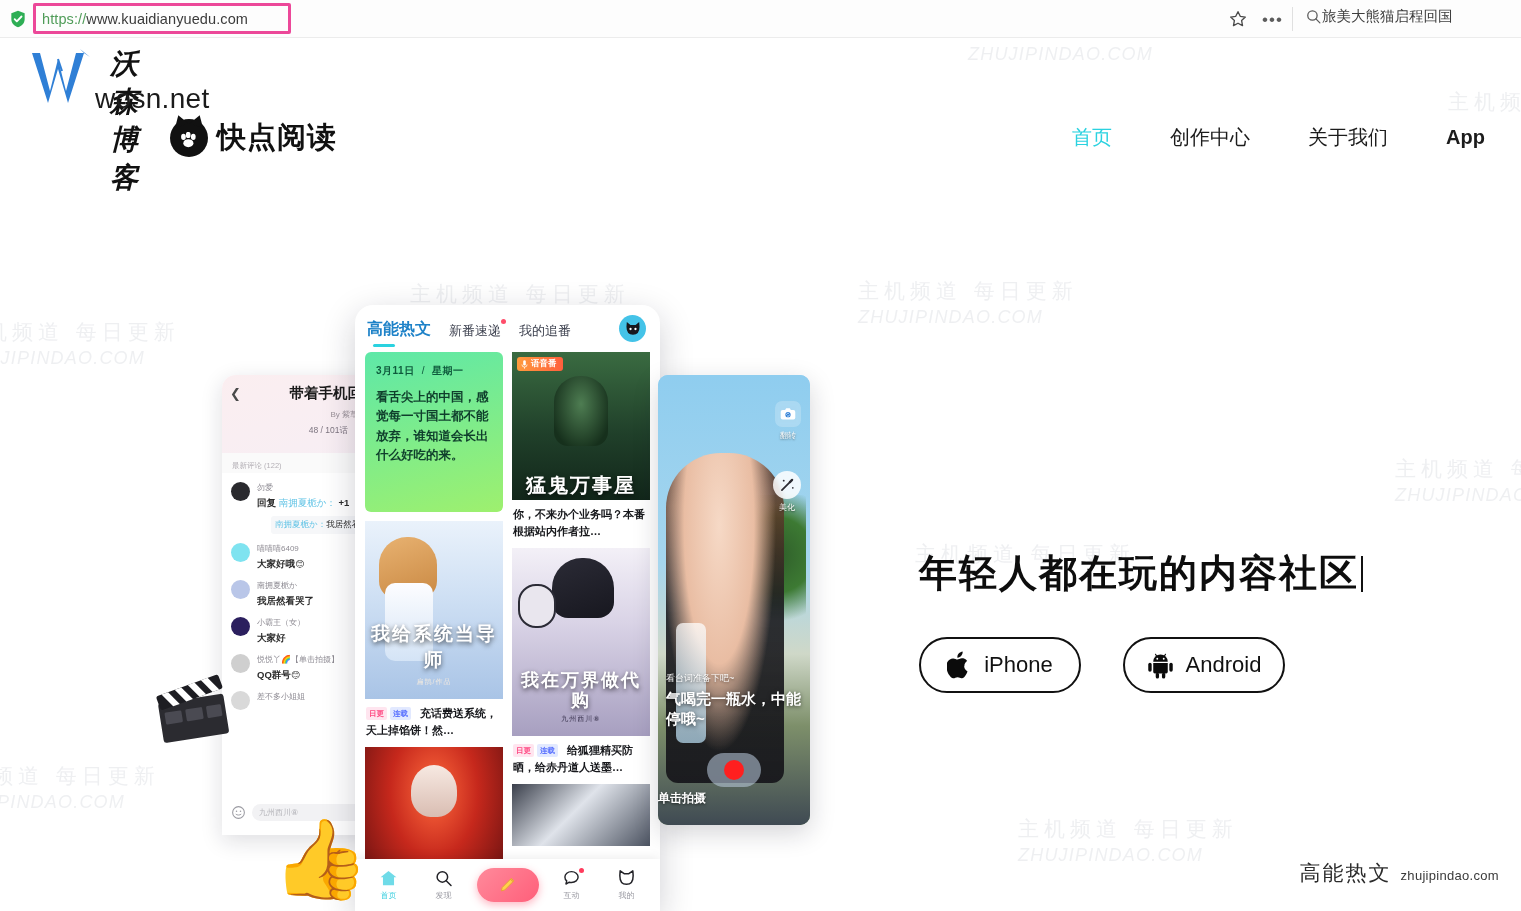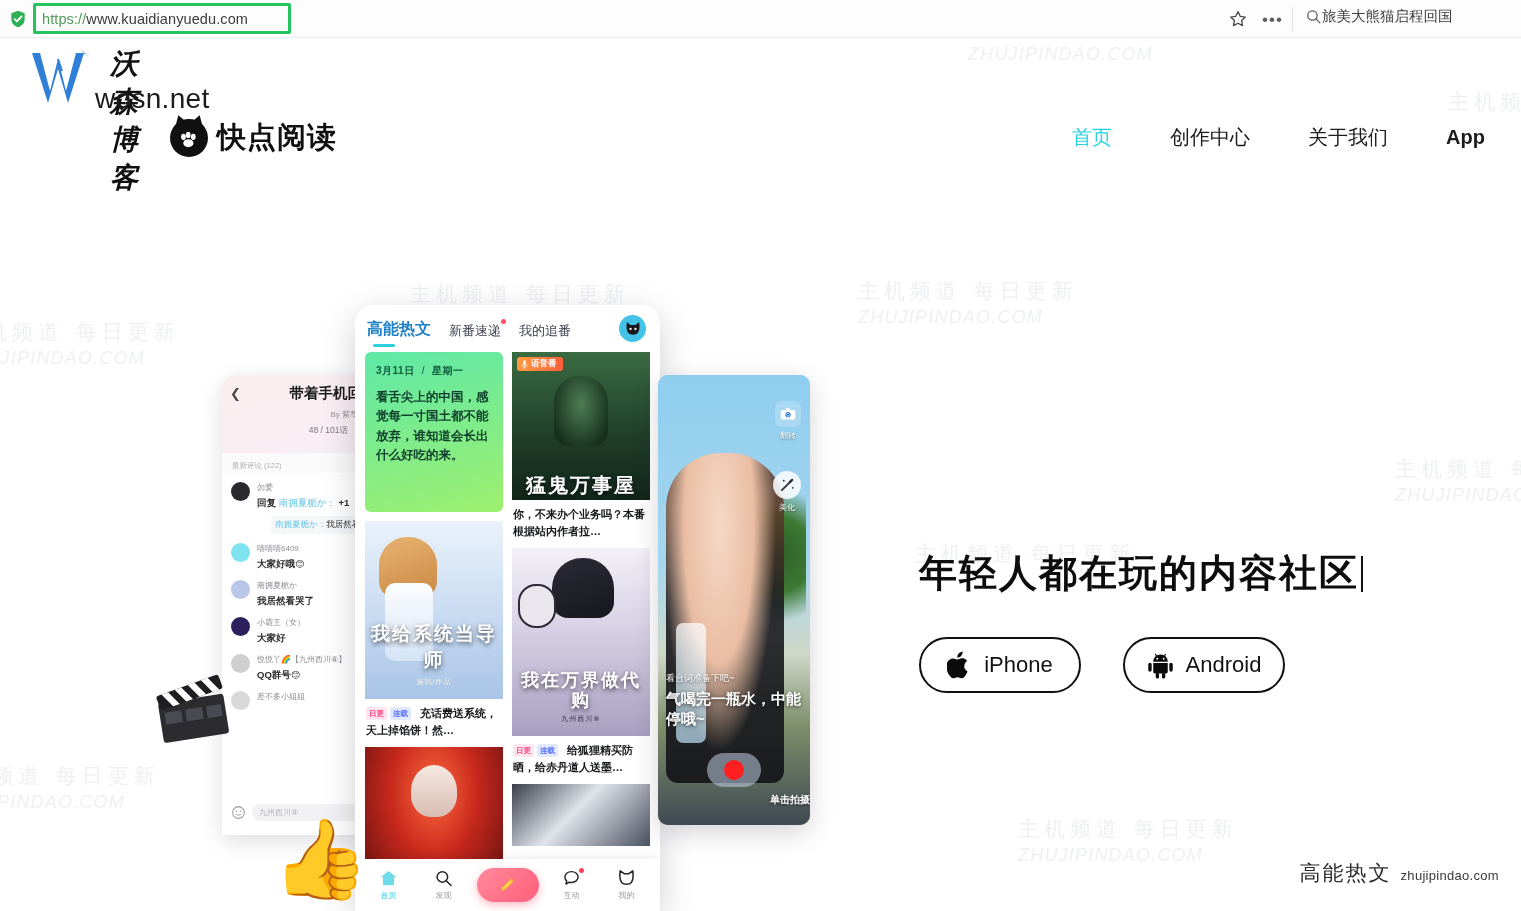--- a/index.html
+++ b/index.html
@@ -15,21 +15,21 @@
   .browser-bar {
     position: absolute; left: 0; top: 0; width: 1521px; height: 38px;
     background: #fdfdfd; border-bottom: 1px solid #ececec;
     display: flex; align-items: center; z-index: 60;
   }
   .shield-icon {
     position: absolute; left: 8px; top: 9px; width: 20px; height: 20px;
   }
   .url-box {
     position: absolute; left: 33px; top: 3px; width: 258px; height: 31px;
-    border: 3px solid #22c55e; border-radius: 2px; background: transparent;
+    border: 3px solid #ec4899; border-radius: 2px; background: transparent;
     display: flex; align-items: center; padding-left: 6px;
   }
   .url-text { font-size: 14.5px; color: #3b3b3b; letter-spacing: .1px; white-space: nowrap; }
   .url-scheme { color: #4f9c58; }
   .star-icon { position: absolute; left: 1228px; top: 9px; width: 20px; height: 20px; }
   .dots-icon { position: absolute; left: 1262px; top: 10px; font-size: 17px; color: #5d5d5d; letter-spacing: 1px; }
   .brow-sep { position: absolute; left: 1292px; top: 7px; width: 1px; height: 24px; background: #e0e0e0; }
   .search-chip { position: absolute; left: 1305px; top: 7px; display: flex; align-items: center; gap: 0; }
   .search-chip .q { width: 17px; height: 17px; }
   .search-chip .qt { font-size: 14.5px; color: #3d3d3d; }
@@ -170,21 +170,21 @@
   .pr-ic .il { font-size: 8px; color: #fff; text-shadow: 0 1px 2px rgba(0,0,0,.5); }
   .pr-sq { width: 26px; height: 26px; border-radius: 7px; background: rgba(255,255,255,.22);
            display: flex; align-items: center; justify-content: center; backdrop-filter: blur(2px); }
   .pr-cap { position: absolute; left: 8px; right: 8px; bottom: 96px; }
   .pr-cap .c1 { font-size: 9px; color: #fff; text-shadow: 0 1px 3px rgba(0,0,0,.6); }
   .pr-cap .c2 { font-size: 15px; font-weight: bold; color: #fff; text-shadow: 0 1px 4px rgba(0,0,0,.65); margin-top: 4px; line-height: 1.35; }
   .pr-rec { position: absolute; left: 50%; transform: translateX(-50%); bottom: 38px;
             width: 54px; height: 34px; border-radius: 18px; background: rgba(190,205,225,.55);
             display: flex; align-items: center; justify-content: center; cursor: pointer; }
   .pr-rec i { width: 20px; height: 20px; border-radius: 50%; background: #ff1f1f; display: block; }
-  .pr-shoot { position: absolute; left: 0; right: 0; bottom: 18px; text-align: right; font-size: 10px; font-weight: bold; color: #fff; text-shadow: 0 1px 3px rgba(0,0,0,.6); }
+  .pr-shoot { position: absolute; left: 0; right: 0; bottom: 18px; text-align: left; font-size: 12px; font-weight: bold; color: #fff; text-shadow: 0 1px 3px rgba(0,0,0,.6); }
 
   
   .clapper { position: absolute; left: 155px; top: 672px; width: 80px; height: 72px; z-index: 14; transform: rotate(-9deg); }
   .thumb { position: absolute; left: 272px; top: 820px; font-size: 78px; z-index: 15; line-height: 1; }
   .emoji-s { font-size: 9px; }
 
   
   .wm-badge {
     position: absolute; right: 0; bottom: 0; height: 52px; padding: 0 22px 0 26px;
     background: #fff; display: flex; align-items: baseline; gap: 9px; z-index: 70;
@@ -335,21 +335,21 @@
         <div class="av" style="background:#2b1f5e"></div>
         <div class="cmt-b">
           <div class="cmt-n">小霸王（女）</div>
           <div class="cmt-t">大家好</div>
         </div>
       </div>
 
       <div class="cmt">
         <div class="av" style="background:#cfcfcf"></div>
         <div class="cmt-b">
-          <div class="cmt-n">悦悦丫🌈【九州西川⑧】</div>
+          <div class="cmt-n">悦悦丫🌈【单击拍摄】</div>
           <div class="cmt-t"><span>QQ群号</span><span class="emoji-s">😊</span></div>
         </div>
       </div>
 
       <div class="cmt">
         <div class="av" style="background:#d9d9d9"></div>
         <div class="cmt-b">
           <div class="cmt-n">差不多小姐姐</div>
         </div>
       </div>

